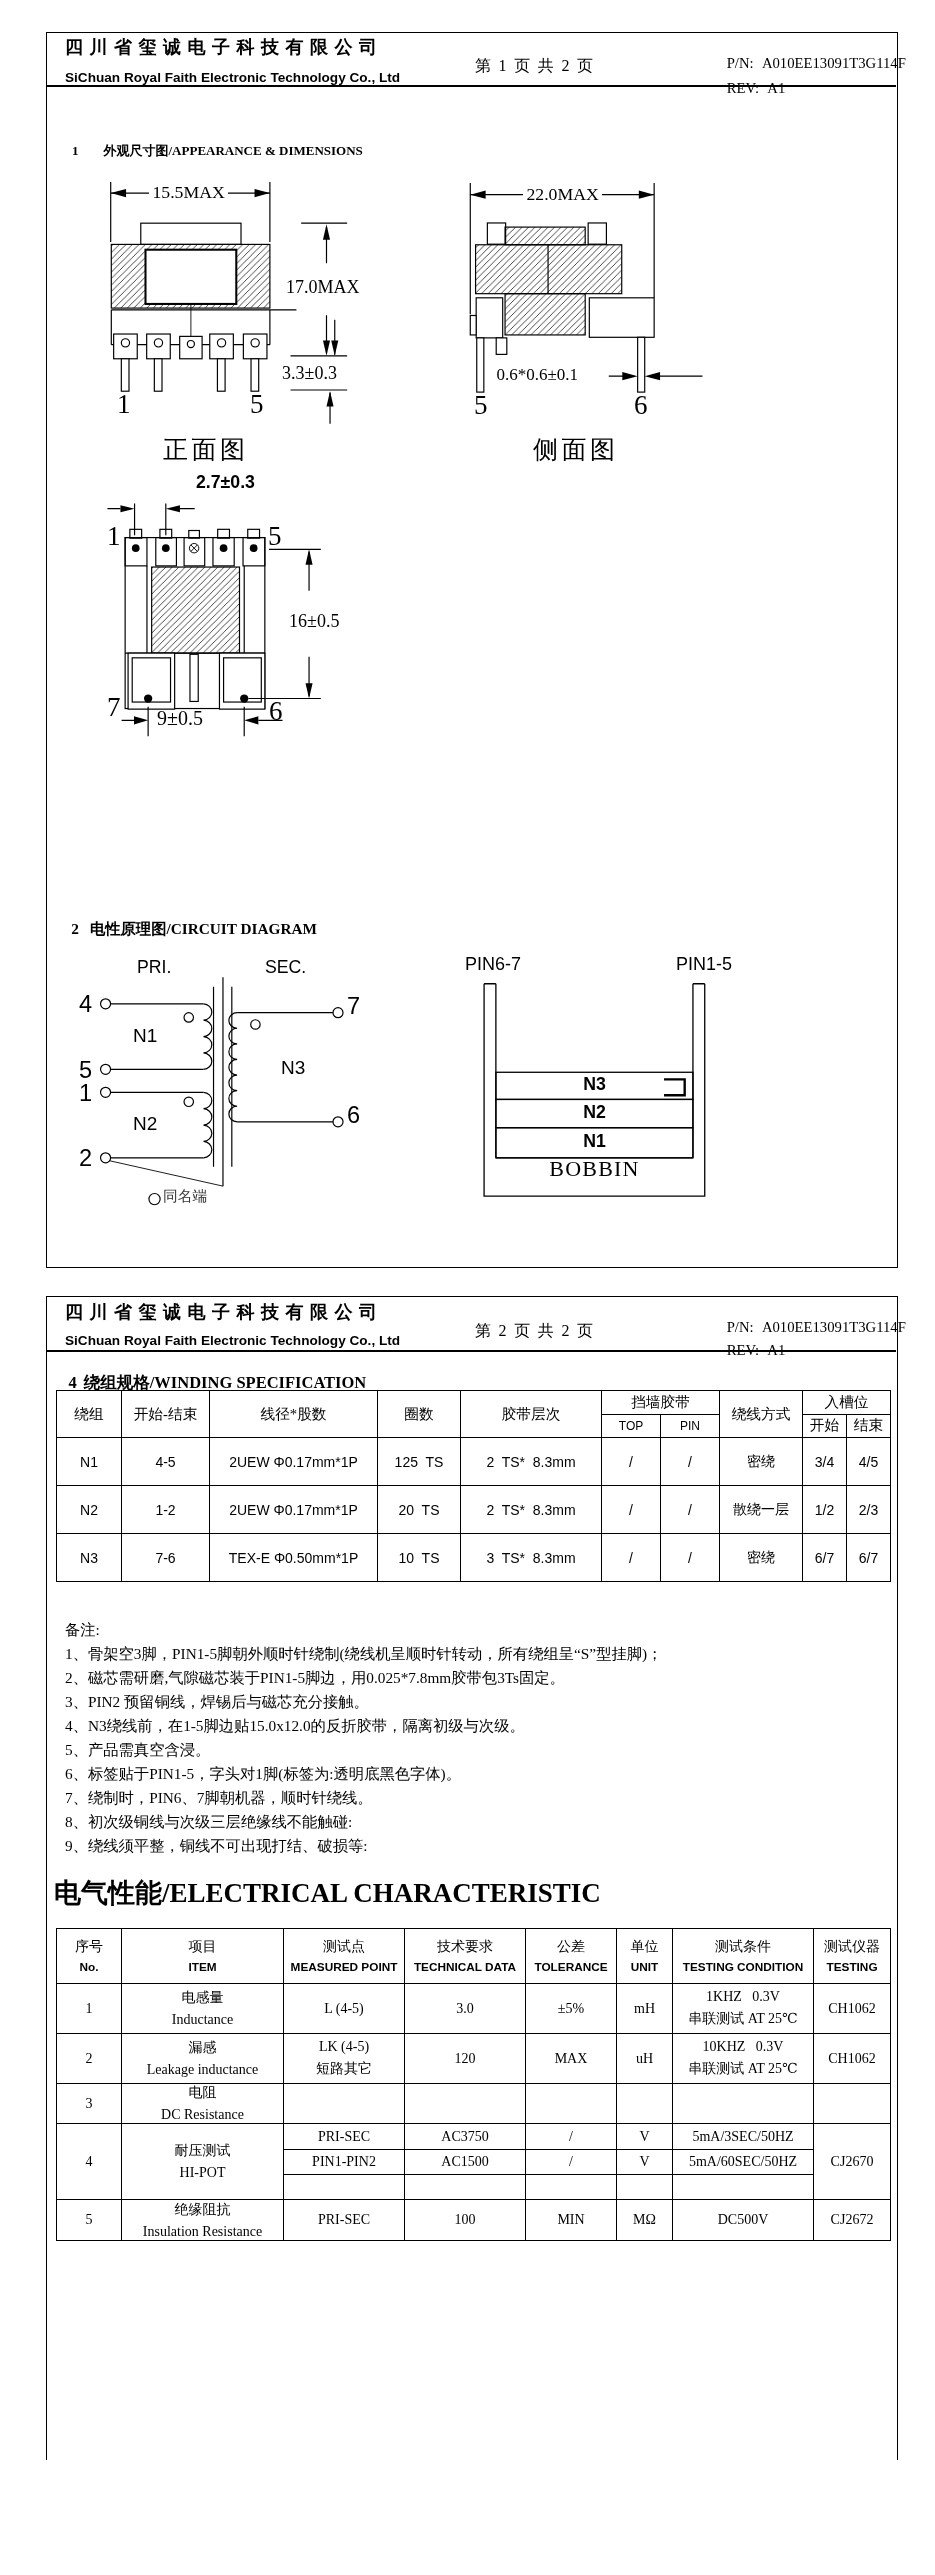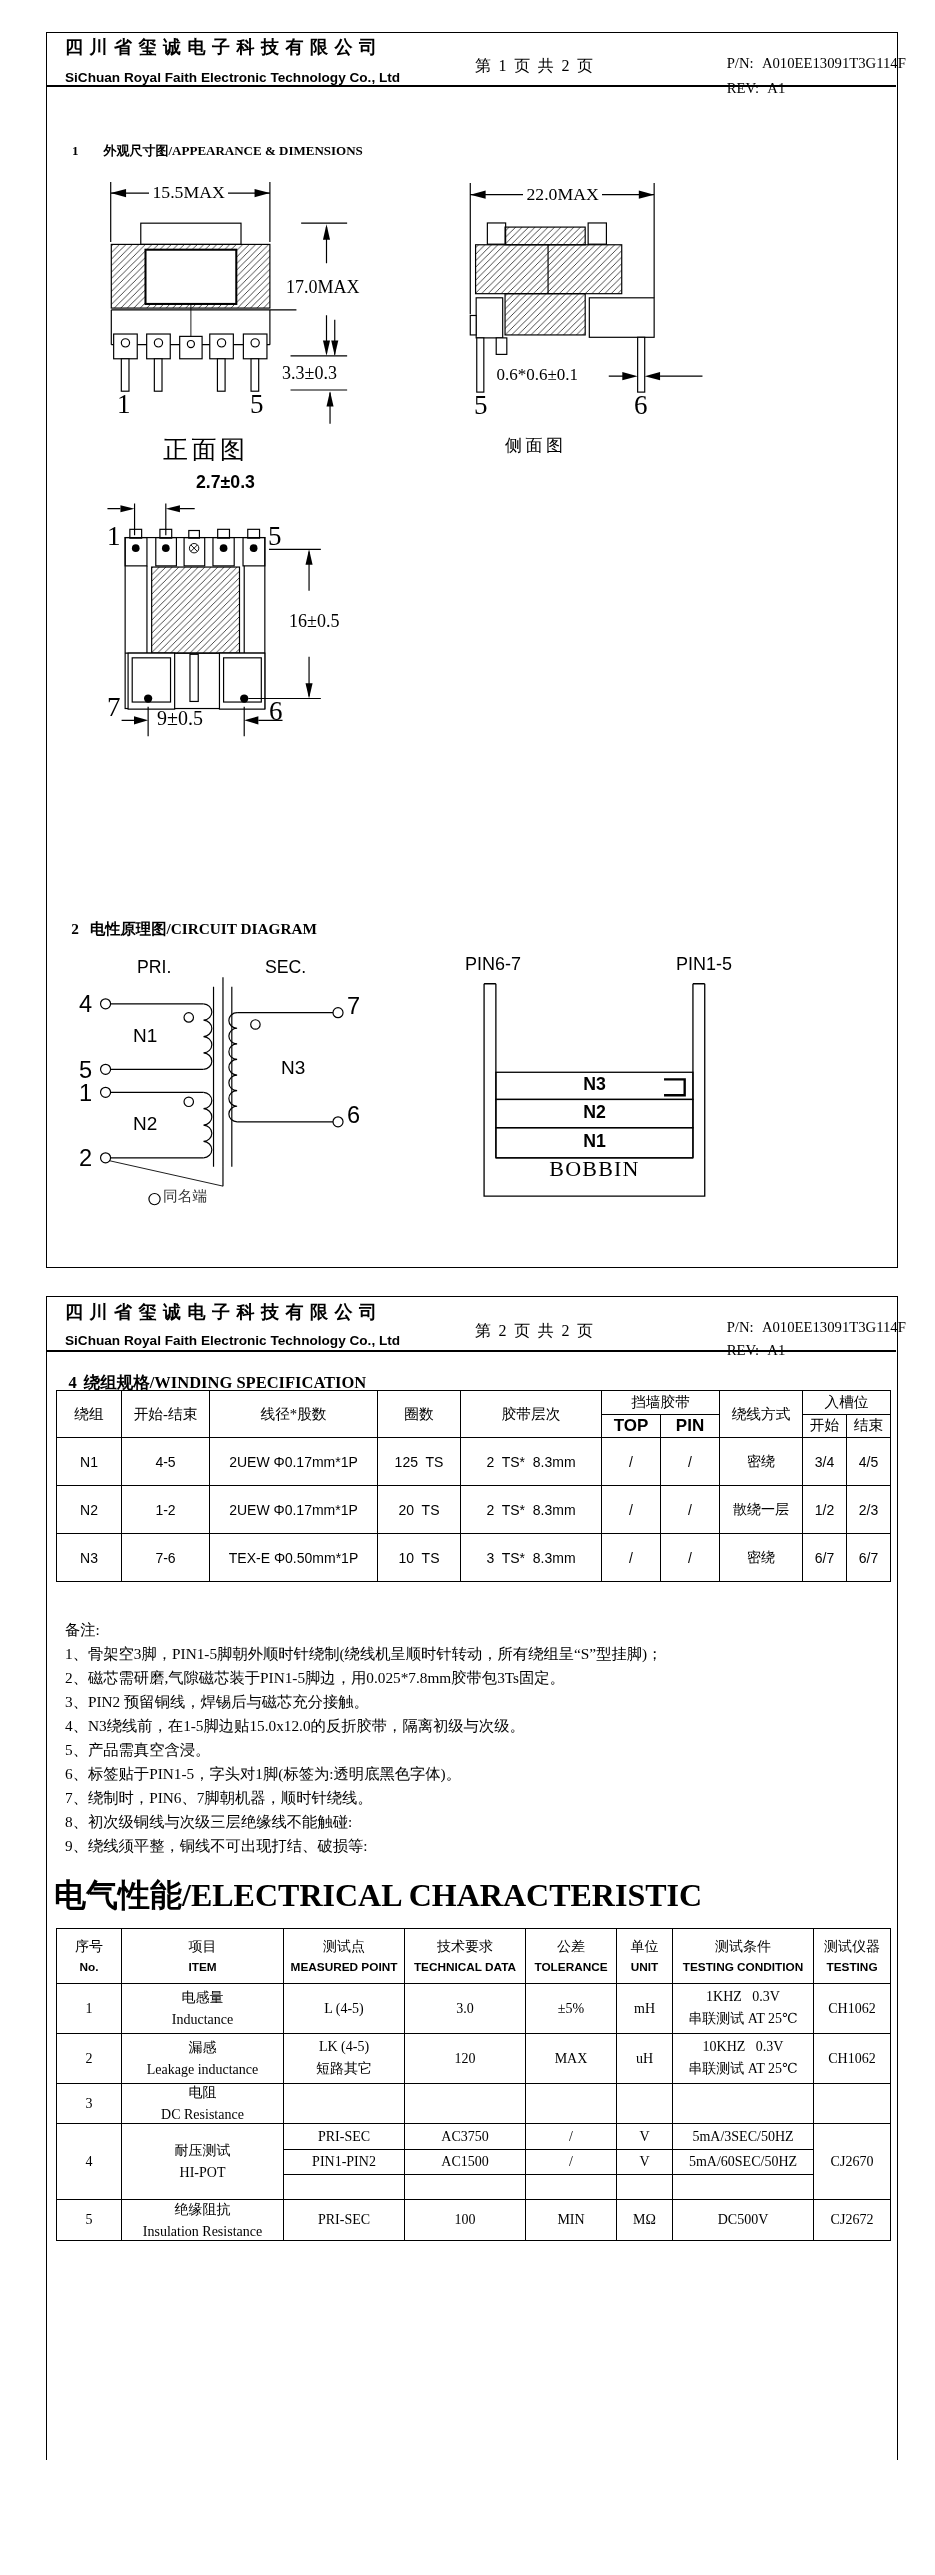--- a/index.html
+++ b/index.html
@@ -12,21 +12,21 @@
 .b{font-weight:bold}
 .ctr{text-align:center}
 .pagebox{position:absolute;border:1.8px solid #000}
 .rule{position:absolute;background:#000}
 .bluebar{position:absolute;background:#2e6db4}
 .dimlbl{background:#fff;padding:0 3.5px}
 table{border-collapse:collapse;table-layout:fixed}
 .wtable td,.wtable th,.etable td,.etable th{border:1.2px solid #000;text-align:center;
   vertical-align:middle;padding:0 1.2px;font-weight:normal;overflow:hidden}
 .wtable th{font-family:"Liberation Serif","DejaVu Serif",serif;font-size:14.7px}
-.wtable th.en{font-family:"Liberation Sans","DejaVu Sans",sans-serif;font-weight:bold;font-size:17px}
+.wtable th.en{font-family:"Liberation Sans","DejaVu Sans",sans-serif;font-weight:normal;font-size:12px}
 .wtable td{font-family:"Liberation Sans","DejaVu Sans",sans-serif;font-size:14px;white-space:pre}
 .wtable thead tr{height:23.6px}
 .wtable tbody tr{height:48px}
 .etable{font-size:14px}
 .etable thead tr{height:55px}
 .etable th .cn{display:block;font-size:14px}
 .etable th .en{display:block;font-size:11.8px;font-family:"Liberation Sans","DejaVu Sans",sans-serif;font-weight:bold;margin-top:4.1px}
 .etable td{font-size:14px;white-space:pre}
 .l1{display:block}
 .l2{display:block;margin-top:5px}
@@ -125,21 +125,21 @@
       <polygon points="58,30 84,23 84,37"></polygon>
         <polygon points="370,30 344,23 344,37"></polygon>
       <polygon points="342,338 316,331 316,345"></polygon>
         <polygon points="354,338 380,331 380,345"></polygon>
     </g>
   </svg>
   <div class="t dimlbl" style="left:523px;top:185px;font-size:17.7px">22.0MAX</div>
   <div class="t dimlbl" style="left:493px;top:365px;font-size:17px">0.6*0.6±0.1</div>
   <div class="t" style="left:474px;top:390px;font-size:27px">5</div>
   <div class="t" style="left:634px;top:390px;font-size:27px">6</div>
-  <div class="t" style="left:505px;top:436px;font-size:17px;letter-spacing:3.5px">侧面图</div>
+  <div class="t" style="left:533px;top:436px;font-size:25px;letter-spacing:3.5px">侧面图</div>
 
   <svg class="abs" style="left:88px;top:502px" width="336" height="248" viewBox="0 0 570 420">
     <defs>
         <pattern id="h3" width="11" height="11" patternUnits="userSpaceOnUse">
       <path d="M-2,2 l4,-4 M0,11 L11,0 M9,13 l4,-4" stroke="#000" stroke-width="1.2" fill="none"></path>
         </pattern>
       </defs>
     <g stroke="#000" fill="none" stroke-width="2">
       <rect x="63" y="60" width="237" height="290" fill="#fff"></rect>
       <rect x="71" y="46" width="20" height="15" fill="#fff"></rect>
@@ -339,21 +339,21 @@
     <div>2、磁芯需研磨,气隙磁芯装于PIN1-5脚边，用0.025*7.8mm胶带包3Ts固定。</div>
     <div>3、PIN2 预留铜线，焊锡后与磁芯充分接触。</div>
     <div>4、N3绕线前，在1-5脚边贴15.0x12.0的反折胶带，隔离初级与次级。</div>
     <div>5、产品需真空含浸。</div>
     <div>6、标签贴于PIN1-5，字头对1脚(标签为:透明底黑色字体)。</div>
     <div>7、绕制时，PIN6、7脚朝机器，顺时针绕线。</div>
     <div>8、初次级铜线与次级三层绝缘线不能触碰:</div>
     <div>9、绕线须平整，铜线不可出现打结、破损等:</div>
   </div>
 
-  <div class="t b" style="left:54px;top:1878px;font-size:32px">电气性能/ELECTRICAL CHARACTERISTIC</div>
+  <div class="t b" style="left:54px;top:1878px;font-size:27px">电气性能/ELECTRICAL CHARACTERISTIC</div>
 
   <div class="abs" style="left:56px;top:1928px">
     <table class="etable">
       <colgroup>
         <col style="width:65px">
           <col style="width:162px">
           <col style="width:121px">
           <col style="width:121px">
         <col style="width:91px">
           <col style="width:56px">

